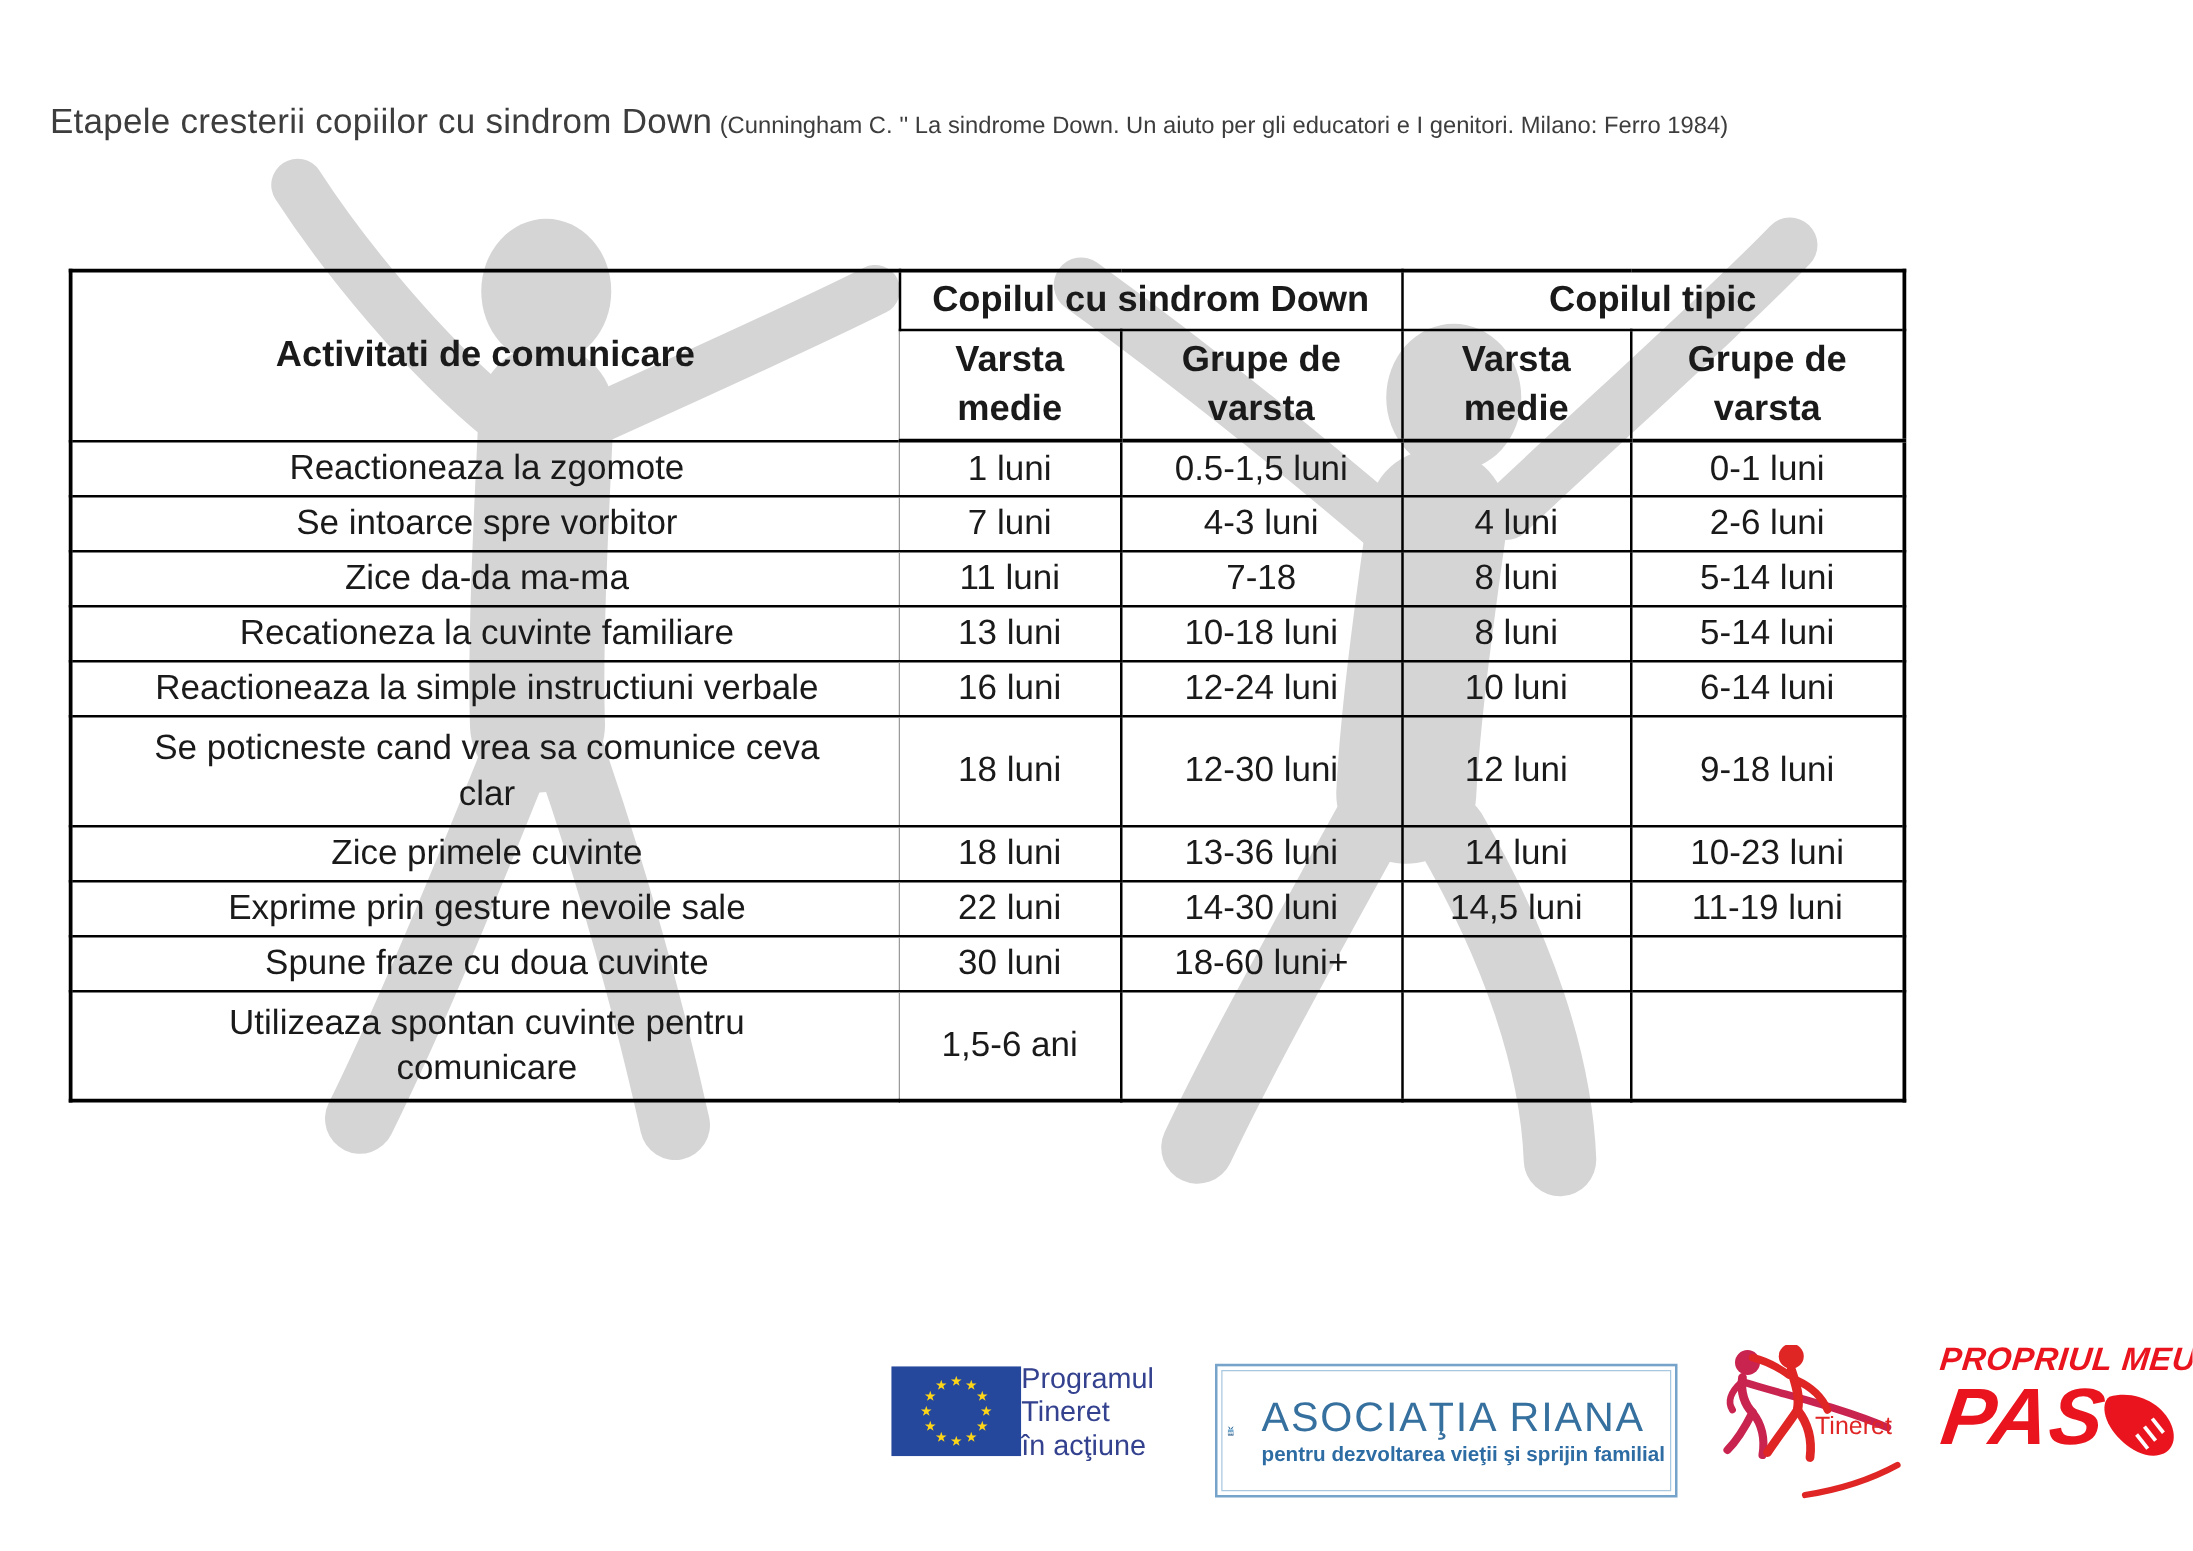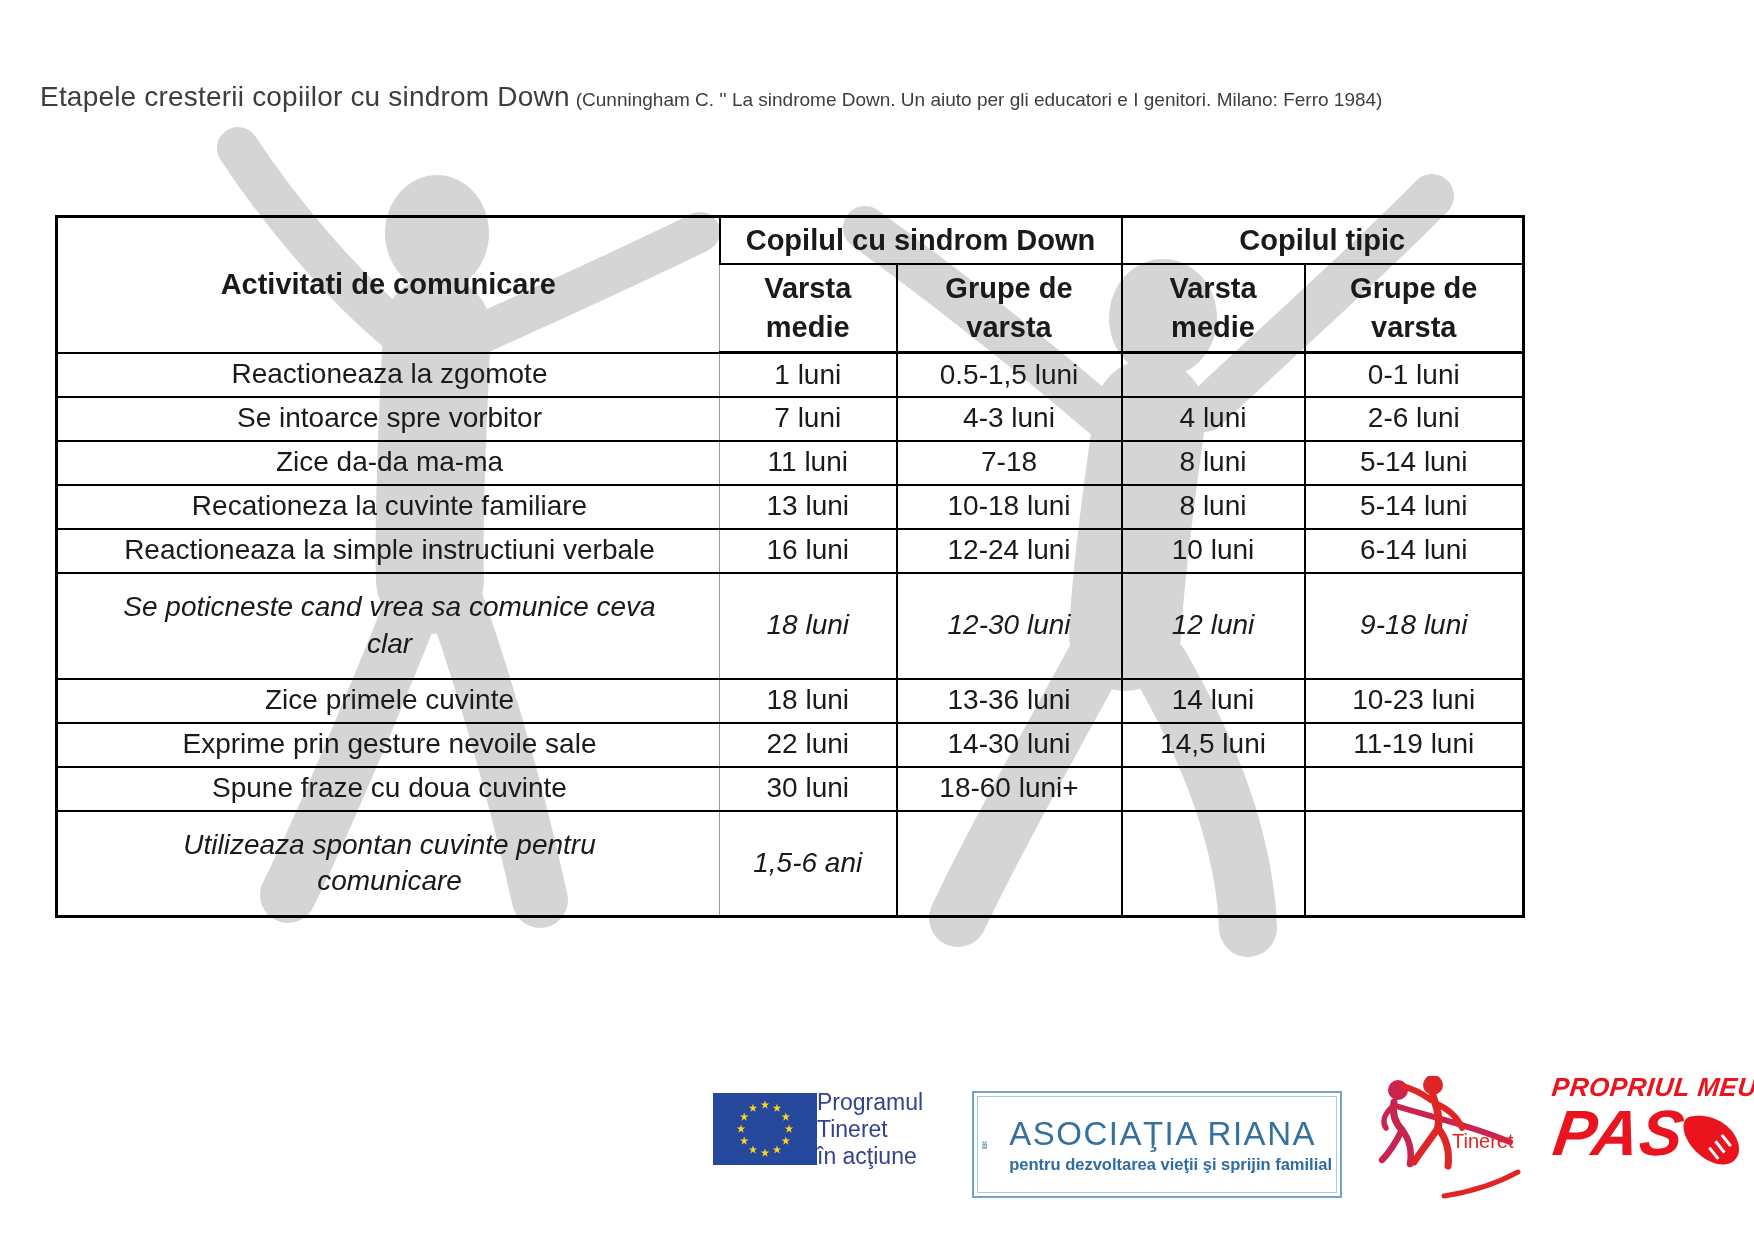--- a/index.html
+++ b/index.html
@@ -23,21 +23,21 @@
     font-size:28px;line-height:1.3;overflow:hidden;
   }
   .tbl col.c1{width:663px;} .tbl col.c2{width:177px;} .tbl col.c3{width:225px;}
   .tbl col.c4{width:183px;} .tbl col.c5{width:219px;}
   .tbl th{font-weight:bold;}
   .tbl td{text-align:center;}
   .tbl td.act{text-align:center;padding-left:12px;}
   .tbl tr.grp th{height:45px;font-size:29px;}
   .tbl tr.sub th{height:86px;font-size:29px;line-height:1.35;}
   .tbl tr.r{height:44px;}
-  .tbl tr.r2{height:106px;font-style:italic;}
+  .tbl tr.r2{height:88px;}
   
   .tbl .gR{border-right:1px solid #9a9a9a;}
   .tbl .gL{border-left:1px solid #9a9a9a;}
   
   .tbl{border:3px solid #000;}
   .tbl tr.sub th{border-bottom:3px solid #000;}
   
   .eu-block{position:absolute;left:713px;top:1093px;z-index:3;display:flex;align-items:flex-start;}
   .eu-text{font-size:23px;line-height:1.18;color:#33418f;white-space:pre-line;margin-top:-4px;}
   .riana-box{

